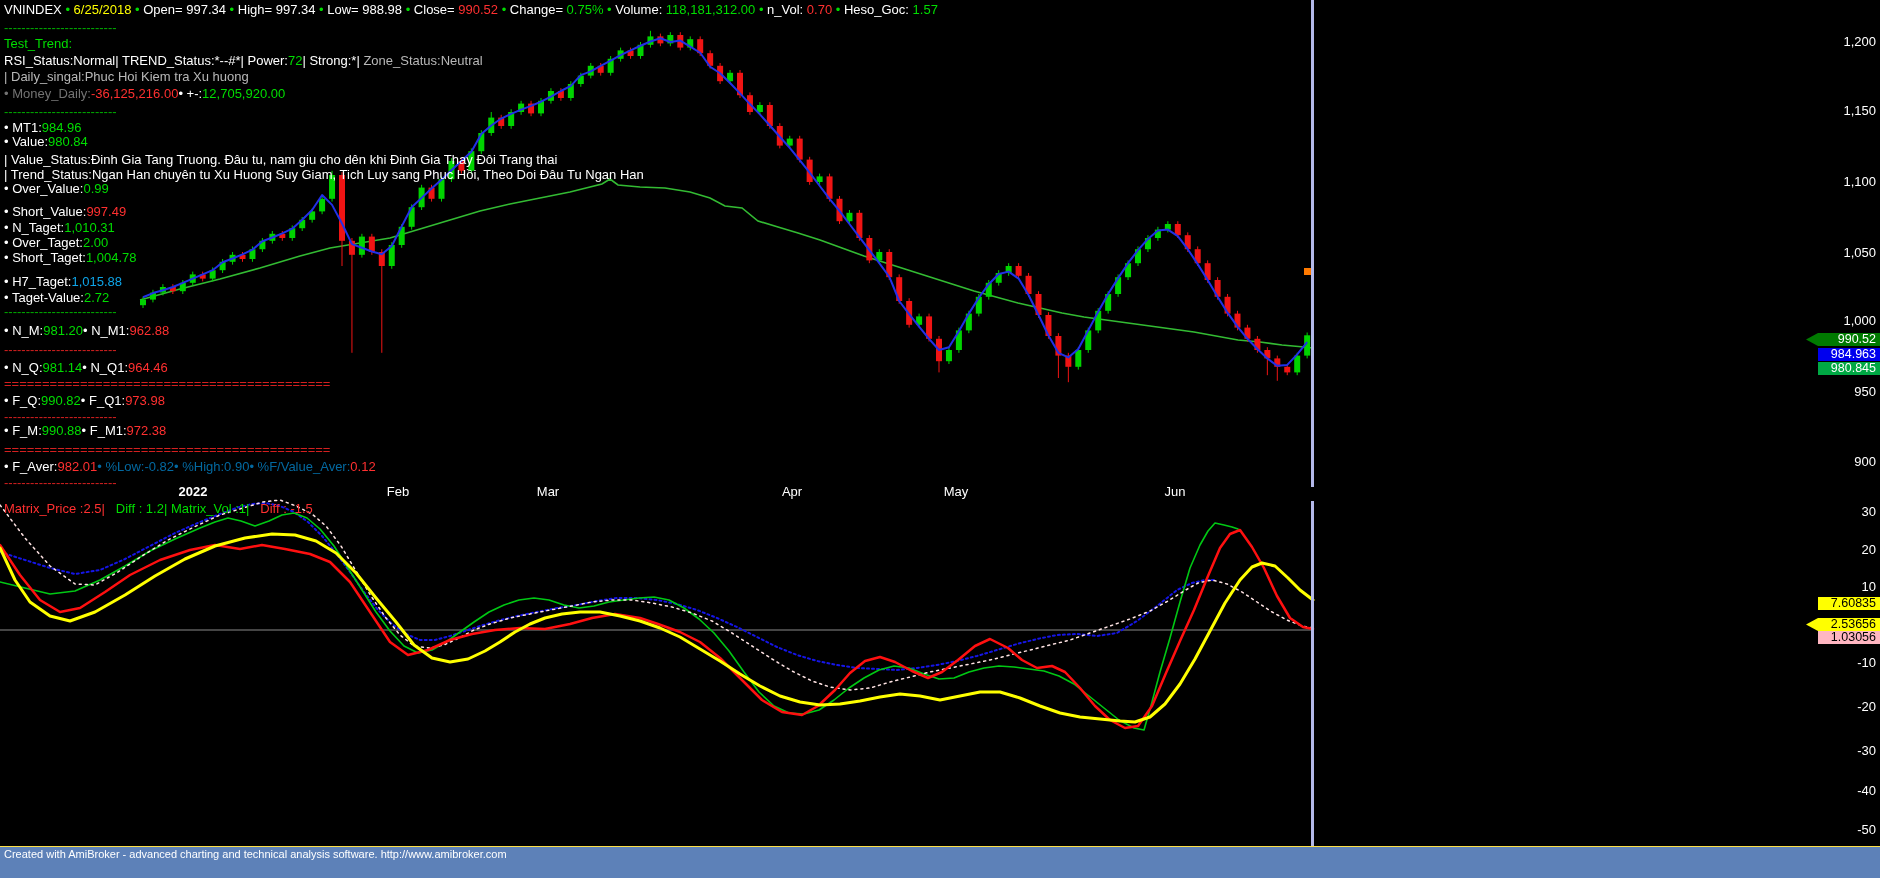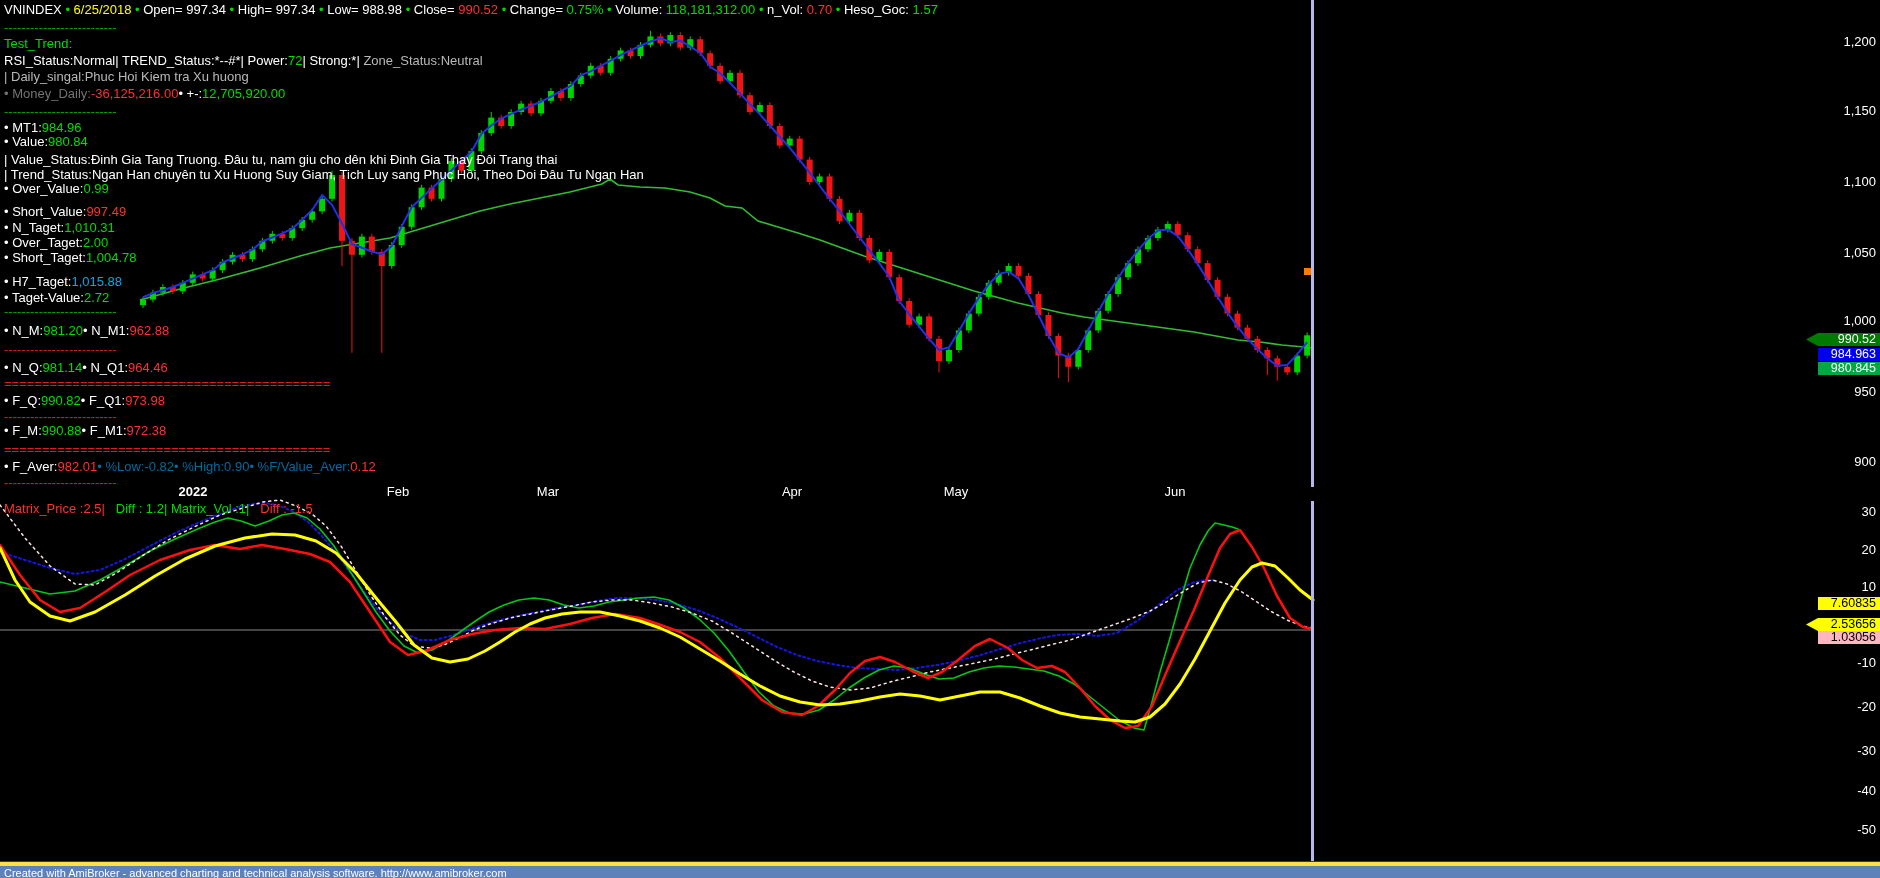--- a/index.html
+++ b/index.html
@@ -5,22 +5,22 @@
   html,body{margin:0;padding:0;background:#000;}
   #app{position:relative;width:1880px;height:878px;background:#000;overflow:hidden;
        font-family:"Liberation Sans",sans-serif;}
   .txtline{position:absolute;left:4px;white-space:pre;font-size:13px;line-height:14px;letter-spacing:0;}
   .seg{white-space:pre;}
   #title-bar{position:absolute;left:4px;top:2px;font-size:13px;white-space:pre;}
   .month-label{position:absolute;top:484px;transform:translateX(-50%);color:#fff;font-size:13px;}
   .month-bold{font-weight:bold;}
   #chart-svg{position:absolute;left:0;top:0;}
   #lower-title{position:absolute;left:4px;top:501px;font-size:13px;white-space:pre;}
-  #status-bar{position:absolute;left:0;bottom:0;width:1880px;height:16px;background:#5d81b8;
-      border-top:4px solid #fde047;color:#fff;font-size:11px;line-height:15px;padding-left:4px;box-sizing:border-box;}
+  #status-bar{position:absolute;left:0;bottom:0;width:1880px;height:32px;background:#5d81b8;
+      border-top:1px solid #fde047;color:#fff;font-size:11px;line-height:15px;padding-left:4px;box-sizing:border-box;}
   #panel-sep{position:absolute;left:0;top:861px;width:1880px;height:1px;background:#3a3a3a;}
 </style>
 </head>
 <body>
 
 <div id="app">
   <svg id="chart-svg" width="1880" height="878">
       <g>
         <text x="1876" y="46" fill="#fff" font-size="13" text-anchor="end" font-family="Liberation Sans, sans-serif">1,200</text>
         <text x="1876" y="115" fill="#fff" font-size="13" text-anchor="end" font-family="Liberation Sans, sans-serif">1,150</text>

